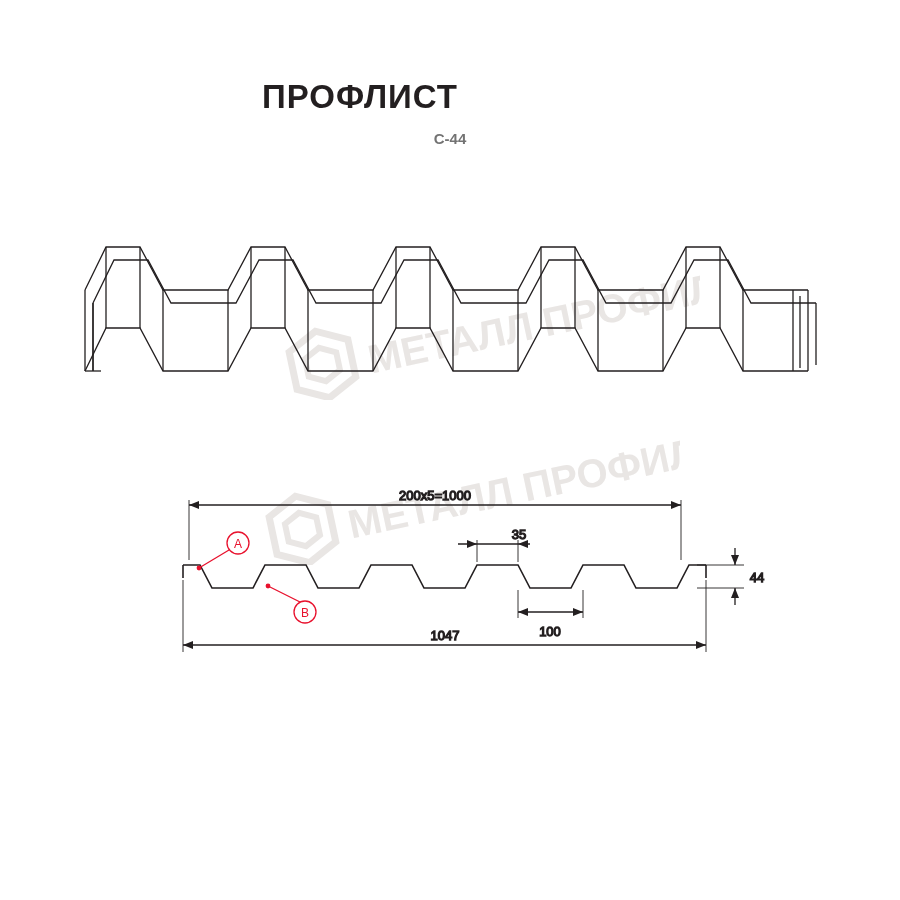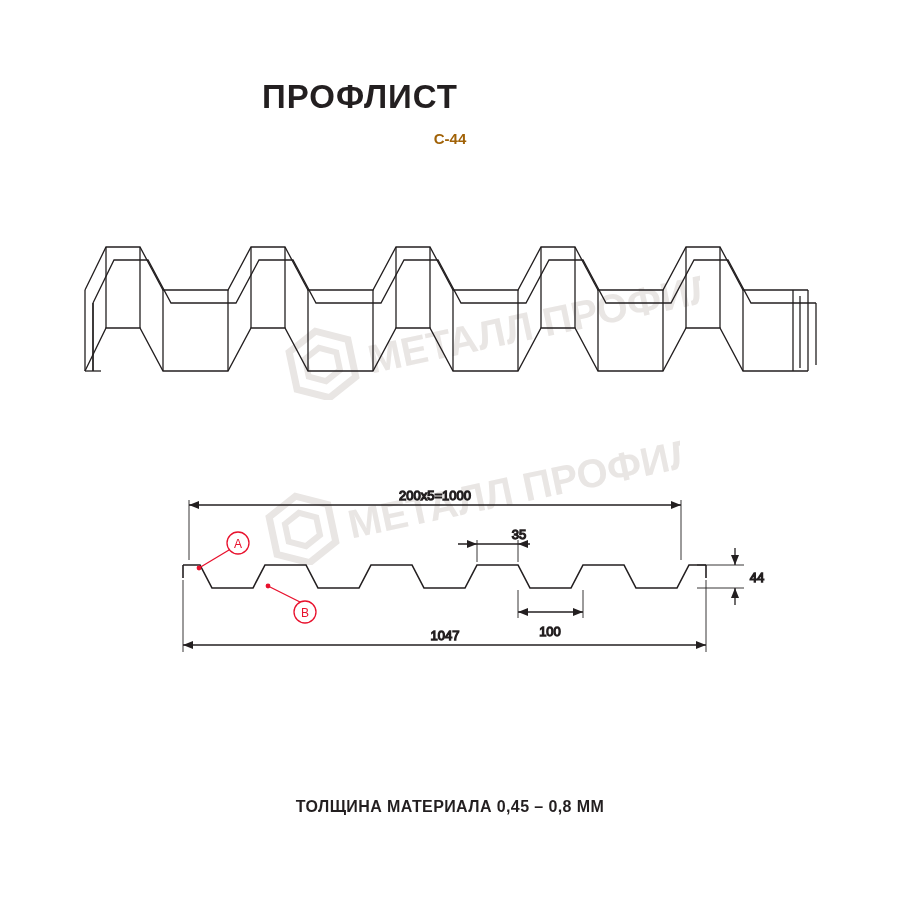--- a/index.html
+++ b/index.html
@@ -31,21 +31,21 @@
     color: #231f20;
   }
   .subtitle {
     position: absolute;
     top: 130px;
     left: 0;
     width: 900px;
     text-align: center;
     font-size: 15px;
     font-weight: bold;
-    color: #a16207;
+    color: #737373;
   }
   .footer {
     position: absolute;
     top: 798px;
     left: 0;
     width: 900px;
     text-align: center;
     font-size: 16px;
     font-weight: bold;
     letter-spacing: 0.4px;
@@ -69,21 +69,20 @@
     fill: #e9e6e4;
   }
 </style>
 </head>
 <body>
 
 <div class="page">
 
   <div class="title">ПРОФЛИСТ</div>
   <div class="subtitle">C-44</div>
-  <div class="footer">ТОЛЩИНА МАТЕРИАЛА 0,45 – 0,8 ММ</div>
 
   <svg class="wm" style="top:270px; left:280px;" width="420" height="130" viewBox="0 0 420 130">
     <g transform="rotate(-12 210 65)">
       <path d="M10 40 L40 25 L70 40 L70 78 L40 93 L10 78 Z" fill="none" stroke="#e9e6e4" stroke-width="7"></path>
       <path d="M24 50 L40 42 L56 50 L56 68 L40 76 L24 68 Z" fill="none" stroke="#e9e6e4" stroke-width="6"></path>
       <text class="wm-text" x="86" y="78" font-size="40">МЕТАЛЛ ПРОФИЛЬ</text>
     </g>
   </svg>
 
   <svg class="wm" style="top:435px; left:260px;" width="420" height="130" viewBox="0 0 420 130">

